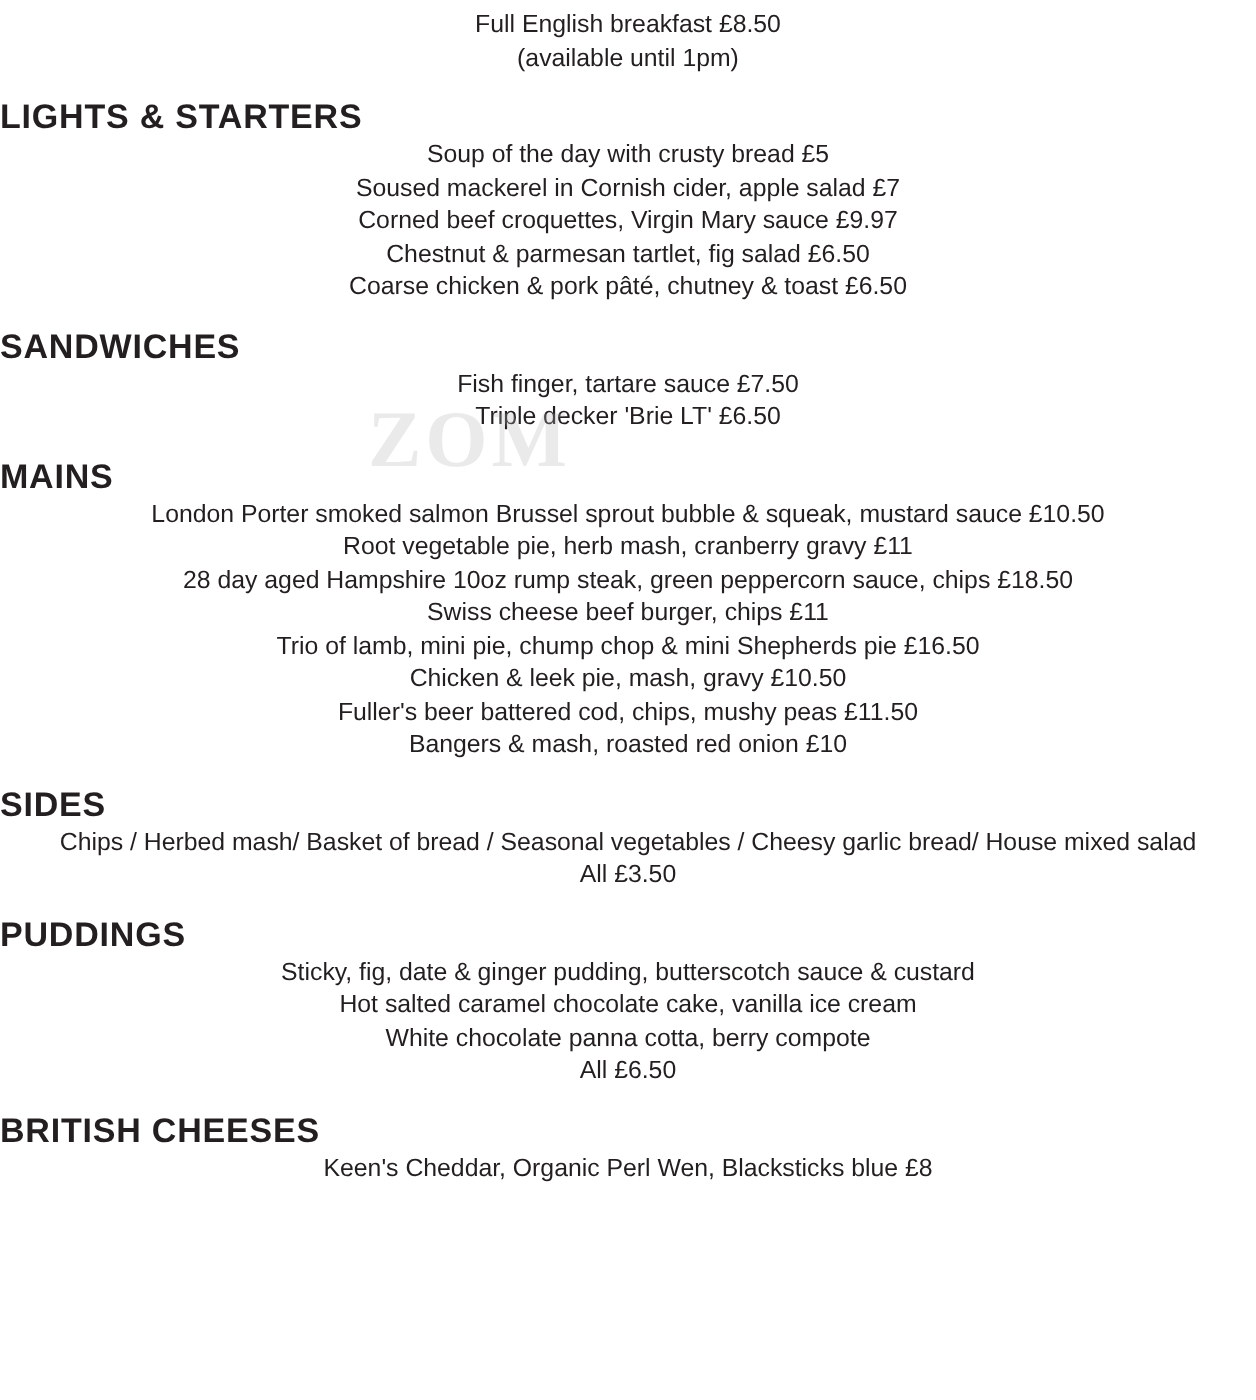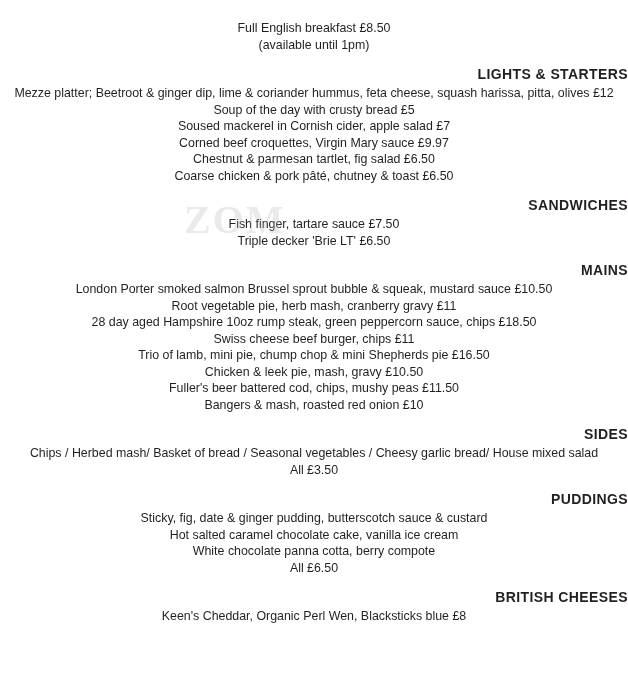--- a/index.html
+++ b/index.html
@@ -10,38 +10,38 @@
   body {
     width: 628px;
     height: 700px;
     font-family: "Liberation Sans", sans-serif;
     color: #231f20;
     overflow: hidden;
     position: relative;
   }
   .menu {
     width: 628px;
-    padding-top: 20px;
+    padding-top: 4px;
     box-sizing: border-box;
     text-align: center;
   }
   .line {
     font-size: 12.4px;
     line-height: 16.5px;
     white-space: nowrap;
     text-align: center;
   }
   .section-title {
-    font-size: 14px;
+    font-size: 17px;
     font-weight: bold;
     letter-spacing: 0.4px;
     line-height: 17px;
     margin-top: 13px;
     margin-bottom: 2px;
-    text-align: right;
+    text-align: left;
   }
   .intro {
     margin-bottom: 2px;
   }
   .group {
     margin-bottom: 0;
   }
   .watermark {
     position: absolute;
     left: 184px;
@@ -59,21 +59,20 @@
 <body>
 
 <div class="menu">
   <div class="intro">
     <div class="line">Full English breakfast £8.50</div>
     <div class="line">(available until 1pm)</div>
   </div>
 
   <div class="group">
     <div class="section-title">LIGHTS &amp; STARTERS</div>
-    <div class="line">Mezze platter; Beetroot &amp; ginger dip, lime &amp; coriander hummus, feta cheese, squash harissa, pitta, olives £12</div>
     <div class="line">Soup of the day with crusty bread £5</div>
     <div class="line">Soused mackerel in Cornish cider, apple salad £7</div>
     <div class="line">Corned beef croquettes, Virgin Mary sauce £9.97</div>
     <div class="line">Chestnut &amp; parmesan tartlet, fig salad £6.50</div>
     <div class="line">Coarse chicken &amp; pork pâté, chutney &amp; toast £6.50</div>
   </div>
 
   <div class="group">
     <div class="section-title">SANDWICHES</div>
     <div class="line">Fish finger, tartare sauce £7.50</div>

